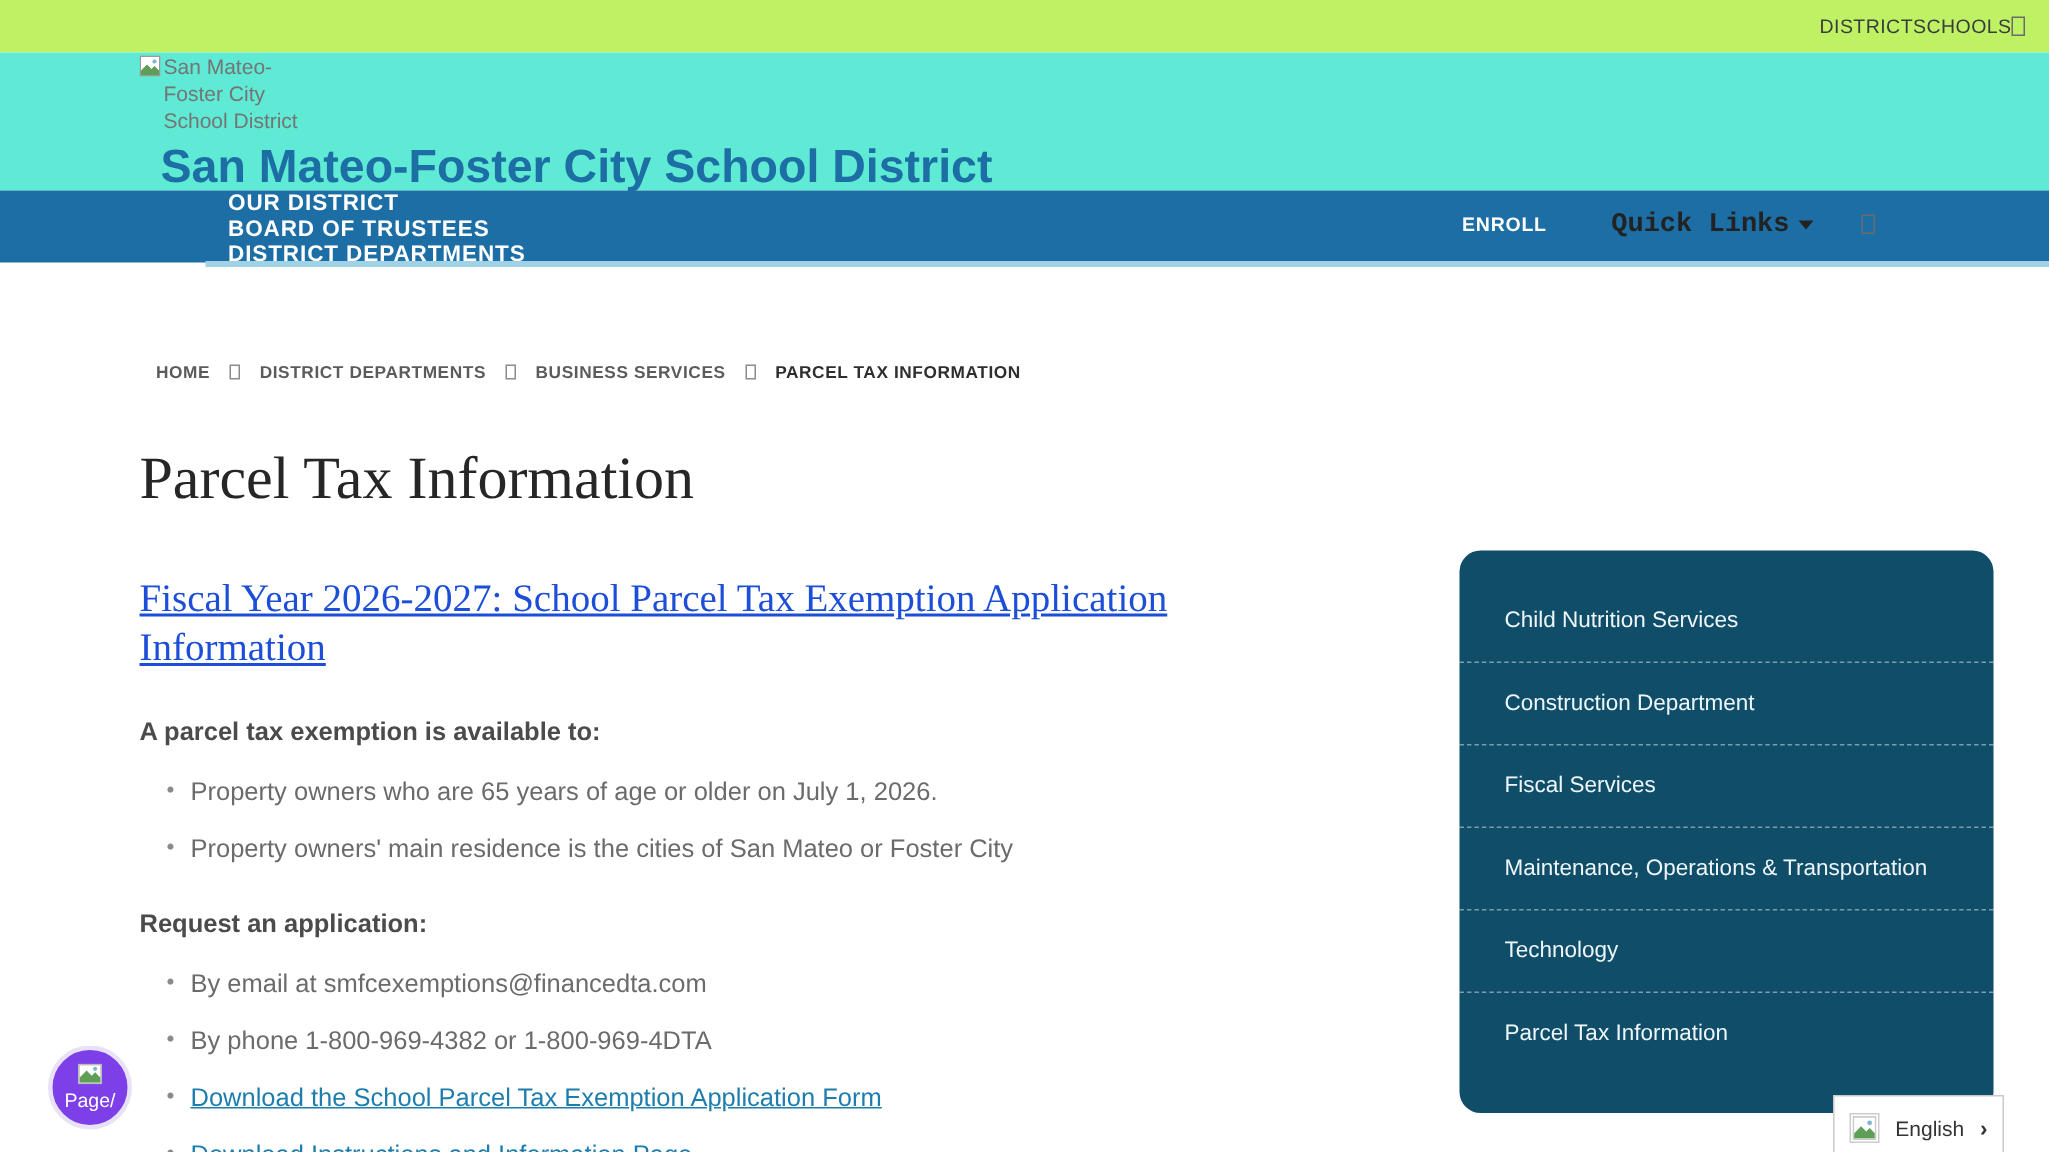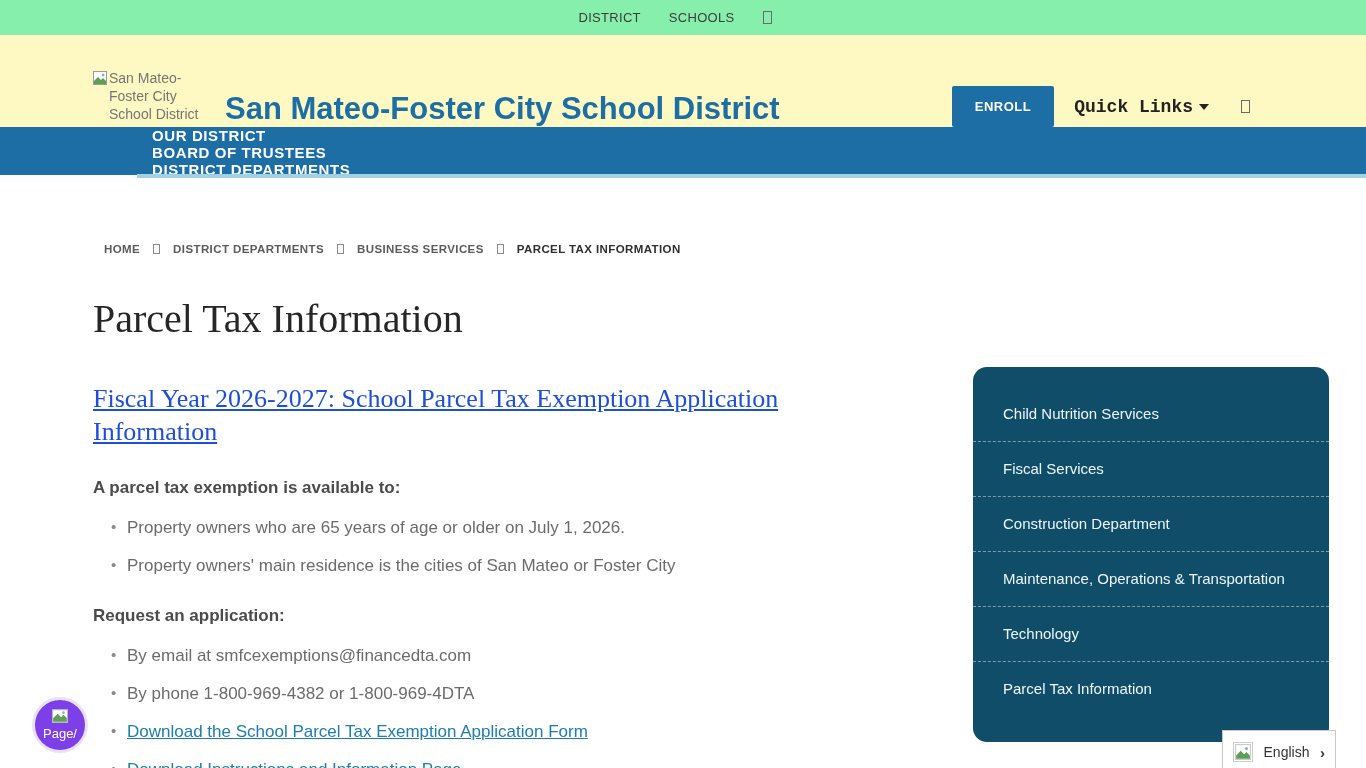--- a/index.html
+++ b/index.html
@@ -1,27 +1,27 @@
 <!DOCTYPE html>
 <html><head>
 <meta charset="utf-8">
 <style>
   * { margin:0; padding:0; box-sizing:border-box; }
   html,body { width:1366px; height:768px; overflow:hidden; background:#ffffff;
     font-family:"Liberation Sans", sans-serif; }
 
   
-  .topbar { height:35px; background:#86efac; display:flex; align-items:center;
-    justify-content:center; padding-right:16px; gap:28px; }
+  .topbar { height:35px; background:#bef264; display:flex; align-items:center;
+    justify-content:flex-end; padding-right:16px; }
   .topbar a { font-size:13px; color:#3c3c3c; text-decoration:none; letter-spacing:0.3px; cursor:pointer; }
   .tofu { display:inline-block; width:9px; height:13px; border:1px solid #6b6b6b; }
   .tofu.small { width:7px; height:10px; border-color:#8a8a8a; }
 
   
-  .header { height:92px; background:#fef9c3; display:flex; align-items:flex-end; padding:0 16px 0 93px; }
+  .header { height:92px; background:#5eead4; display:flex; align-items:flex-start; padding:0 16px 0 93px;flex-direction:column; }
   .logo { width:118px; height:58px; display:flex; align-items:flex-start; gap:2px;
     font-size:14px; color:#757575; line-height:18px; overflow:hidden; flex-shrink:0; }
   .broken-img { display:inline-block; flex-shrink:0; margin-top:2px; }
   .site-title { font-size:31px; font-weight:bold; color:#1c6ea4; margin-left:14px; white-space:nowrap; }
   .header-right { margin-left:auto; display:flex; align-items:center; gap:20px; padding-right:100px; }
   .enroll-btn { background:#1c6ea4; color:#ffffff; font-size:13px; font-weight:bold;
     letter-spacing:0.5px; border:none; padding:13px 23px; border-radius:2px; cursor:pointer; }
   .quick-links { font-family:Liberation Mono, monospace; font-size:18px; font-weight:bold;
     color:#222222; cursor:pointer; display:flex; align-items:center; gap:6px; }
   .caret-down { width:0; height:0; border-left:5px solid transparent; border-right:5px solid transparent;
@@ -29,21 +29,21 @@
   .search-tofu { margin-left:12px; cursor:pointer; }
 
   
   .navbar { height:48px; background:#1c6ea4; display:flex; align-items:stretch; padding-left:137px;flex-direction:column; }
   .nav-item { color:#ffffff; font-size:15px; font-weight:bold; letter-spacing:0.6px;
     display:flex; align-items:center; padding:0 15px; cursor:pointer; position:relative; }
   .nav-item.active::after { content:""; position:absolute; left:0; right:0; bottom:0;
     height:4px; background:#9ed2e4; }
 
   
-  .breadcrumb { margin:68px 0 0 93px; display:flex; align-items:center; gap:13px;padding-left:11px; }
+  .breadcrumb { margin:68px 0 0 93px; display:flex; align-items:flex-start; gap:13px;padding-left:11px; }
   .crumb { font-size:11.5px; font-weight:bold; color:#5b5b5b; letter-spacing:0.4px;
     text-decoration:none; cursor:pointer; }
   .crumb.current { color:#2e2e2e; cursor:default; }
 
   
   .page-title { font-family:"Liberation Serif", serif; font-size:40px; font-weight:normal;
     color:#262626; margin:40px 0 0 93px; }
   .content-wrap { display:flex; margin:30px 0 0 93px; }
   .article { width:730px; }
   .section-heading { font-family:"Liberation Serif", serif; font-size:26px; font-weight:normal;
@@ -141,22 +141,22 @@
     <ul class="bullets">
       <li>By email at smfcexemptions@financedta.com</li>
       <li>By phone 1-800-969-4382 or 1-800-969-4DTA</li>
       <li><a class="doc-link">Download the School Parcel Tax Exemption Application Form</a></li>
       <li><a class="doc-link">Download Instructions and Information Page</a></li>
     </ul>
   </div>
 
   <div class="sidebar-card">
     <a class="sidebar-item">Child Nutrition Services</a>
+    <a class="sidebar-item">Construction Department</a>
     <a class="sidebar-item">Fiscal Services</a>
-    <a class="sidebar-item">Construction Department</a>
     <a class="sidebar-item">Maintenance, Operations &amp; Transportation</a>
     <a class="sidebar-item">Technology</a>
     <a class="sidebar-item">Parcel Tax Information</a>
   </div>
 </div>
 
 <div class="page-assist">
   <span>
     <svg width="16" height="14" viewBox="0 0 14 12">
         <rect x="0.5" y="0.5" width="13" height="11" fill="#fff" stroke="#bbb"></rect>

